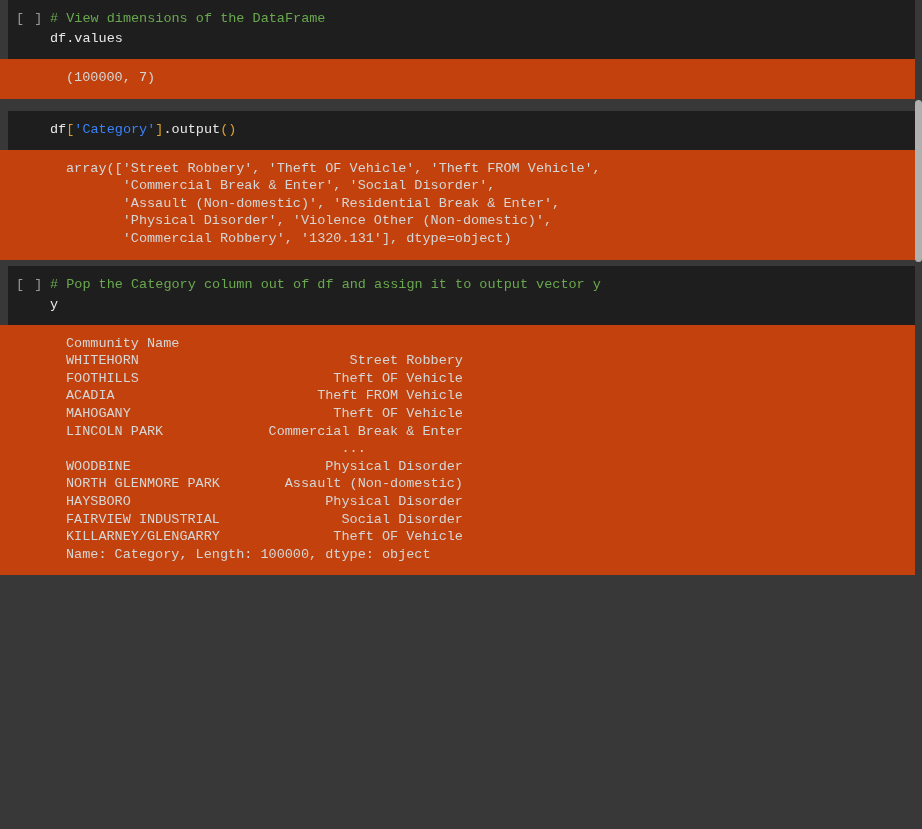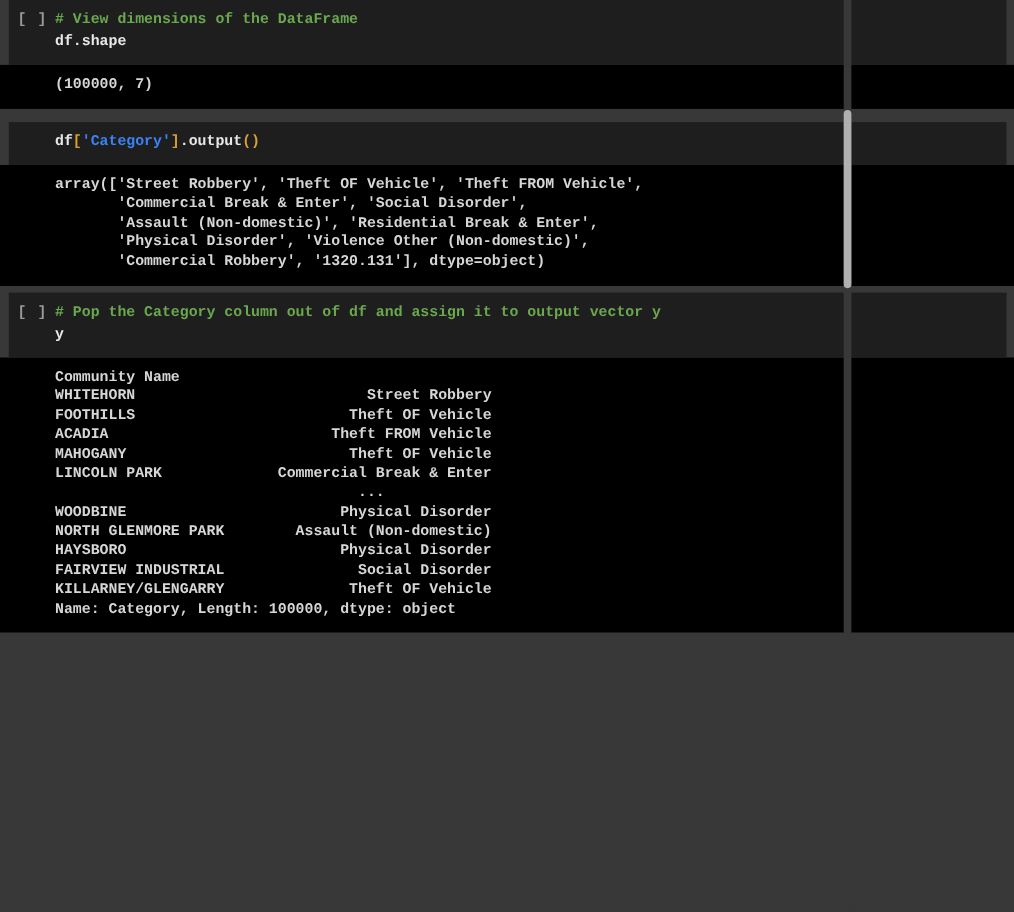--- a/index.html
+++ b/index.html
@@ -9,25 +9,24 @@
   }
   body {
     width: 922px;
     height: 829px;
     overflow: hidden;
     font-family: "Liberation Mono", "DejaVu Sans Mono", monospace;
   }
 
   .notebook {
     position: relative;
-    width: 774px;
+    width: 922px;
     height: 829px;
     background: #383838;
     box-sizing: border-box;
-    font-weight: bold;
   }
 
   
   .cell {
     position: relative;
     width: 922px;
   }
 
   
   .code-area {
@@ -59,22 +58,22 @@
   }
 
   
   .tok-comment { color: #6aa84f; }
   .tok-plain   { color: #e8e8e8; }
   .tok-punc    { color: #d9a02b; }
   .tok-str     { color: #3b82f6; }
 
   
   .output-area {
-    background: #000000;
-    padding: 10px 0 12px 0;
+    background: #c2410c;
+    padding: 10px 0 12px 16px;
     box-sizing: border-box;
   }
   .output-pre {
     margin: 0;
     padding: 0 0 0 50px;
     font-family: "Liberation Mono", "DejaVu Sans Mono", monospace;
     font-size: 13.5px;
     line-height: 17.6px;
     color: #d6d6d6;
     white-space: pre;
@@ -101,21 +100,21 @@
   }
 </style>
 </head>
 <body>
 
 <div class="notebook">
   <div id="cells-root">
       <div class="cell">
         <div class="code-area">
           <span class="code-line"><span class="prompt">[ ]</span><span class="tok-comment"># View dimensions of the DataFrame</span></span>
-          <span class="code-line"><span class="indent"></span><span class="tok-plain">df.shape</span></span>
+          <span class="code-line"><span class="indent"></span><span class="tok-plain">df.values</span></span>
         </div>
         <div class="output-area">
           <pre class="output-pre">(100000, 7)</pre>
         </div>
       </div>
       <div class="gap"></div>
       <div class="cell">
       </div>
       <div class="gap"></div>
       <div class="cell">

